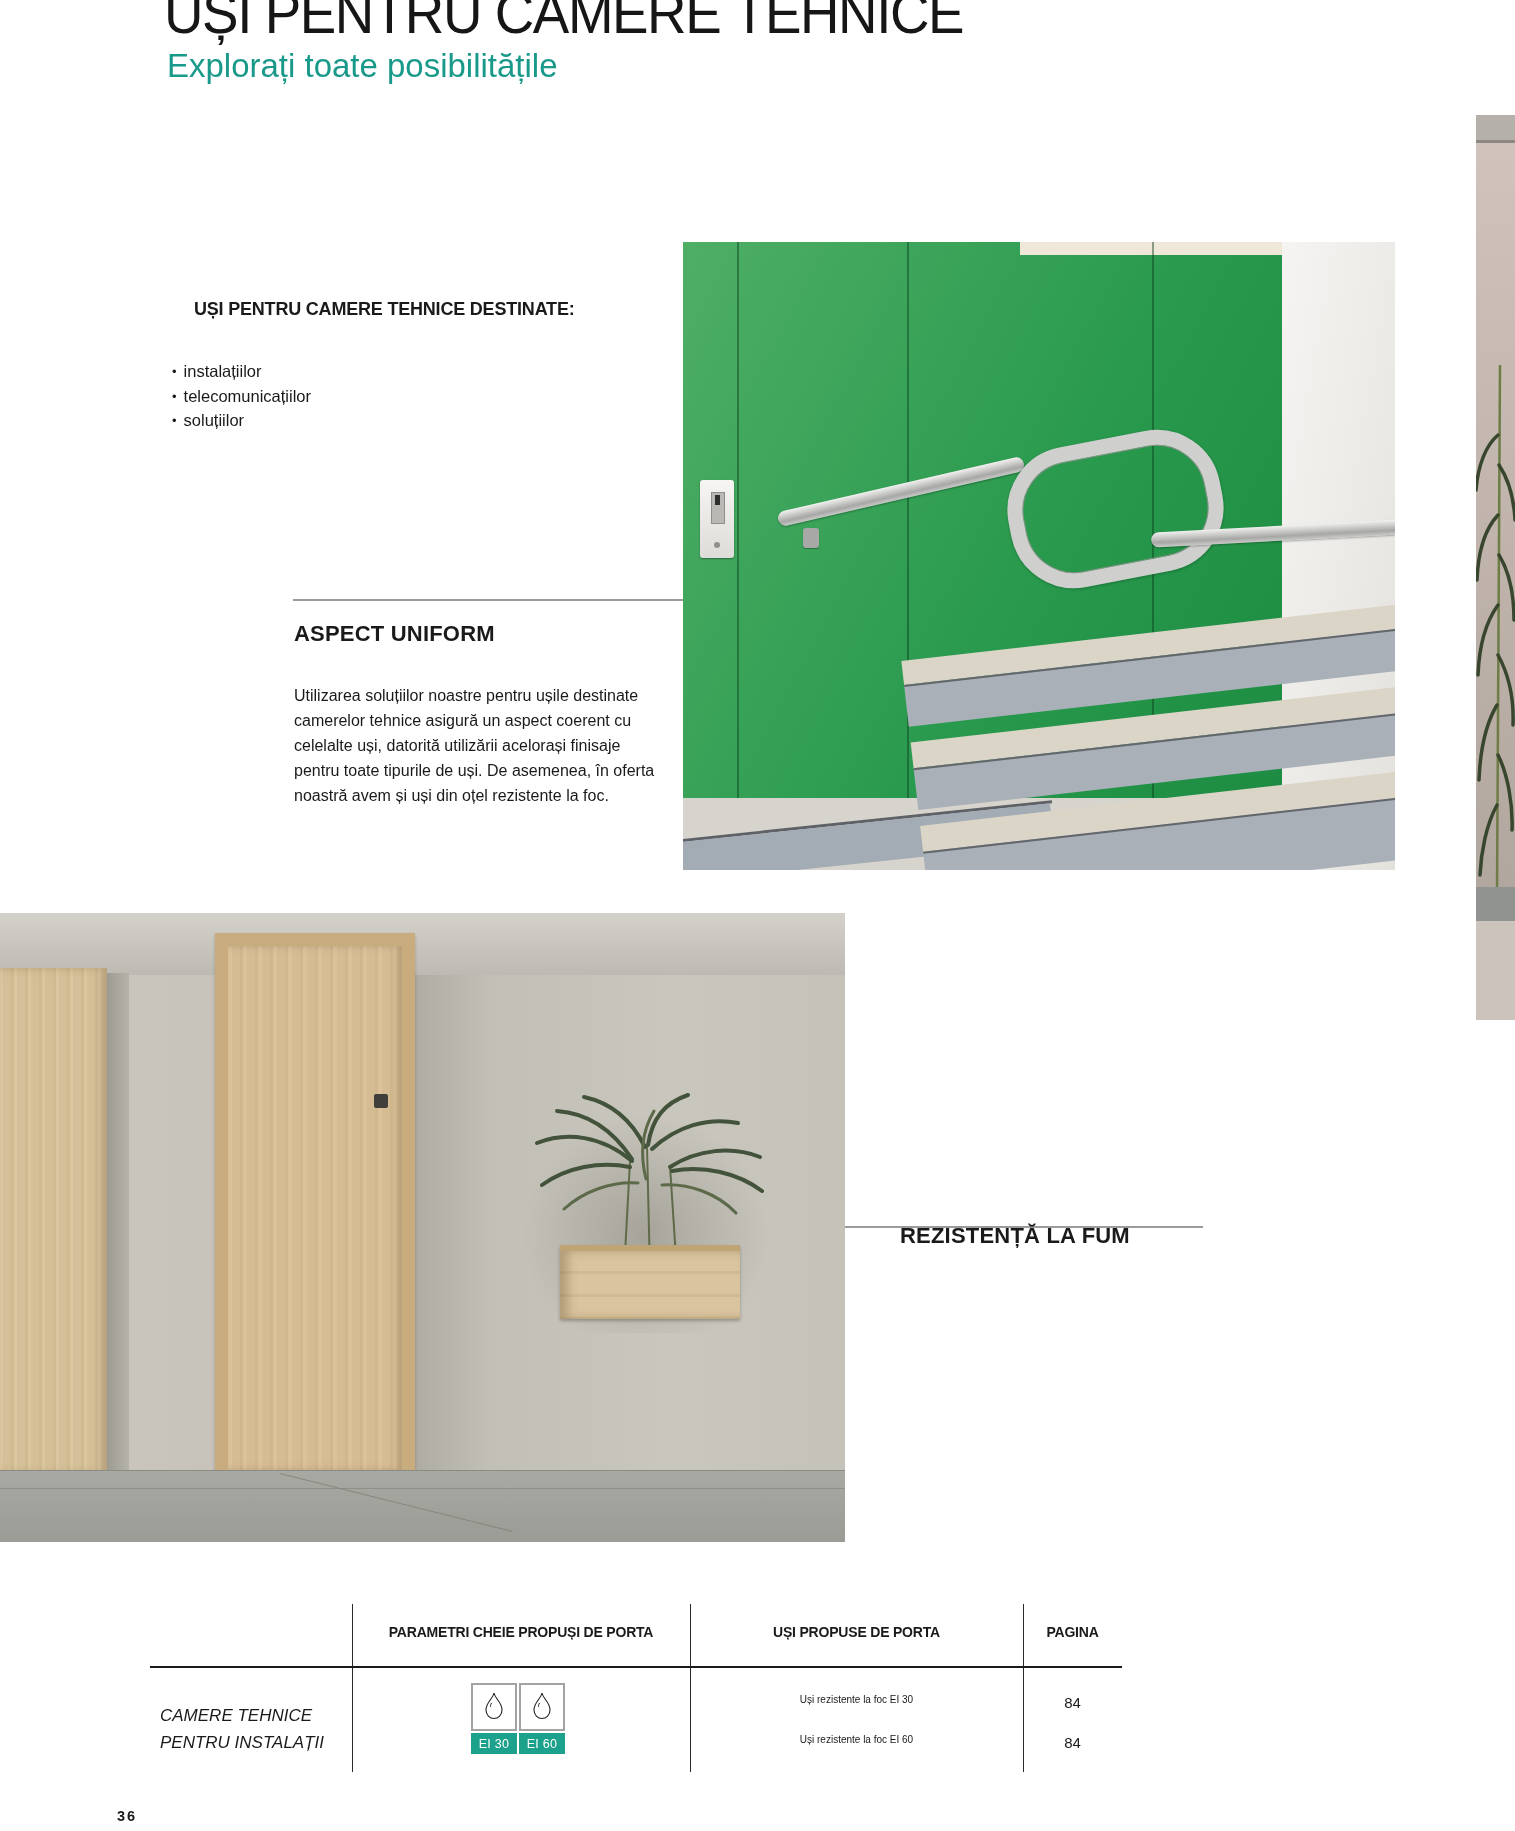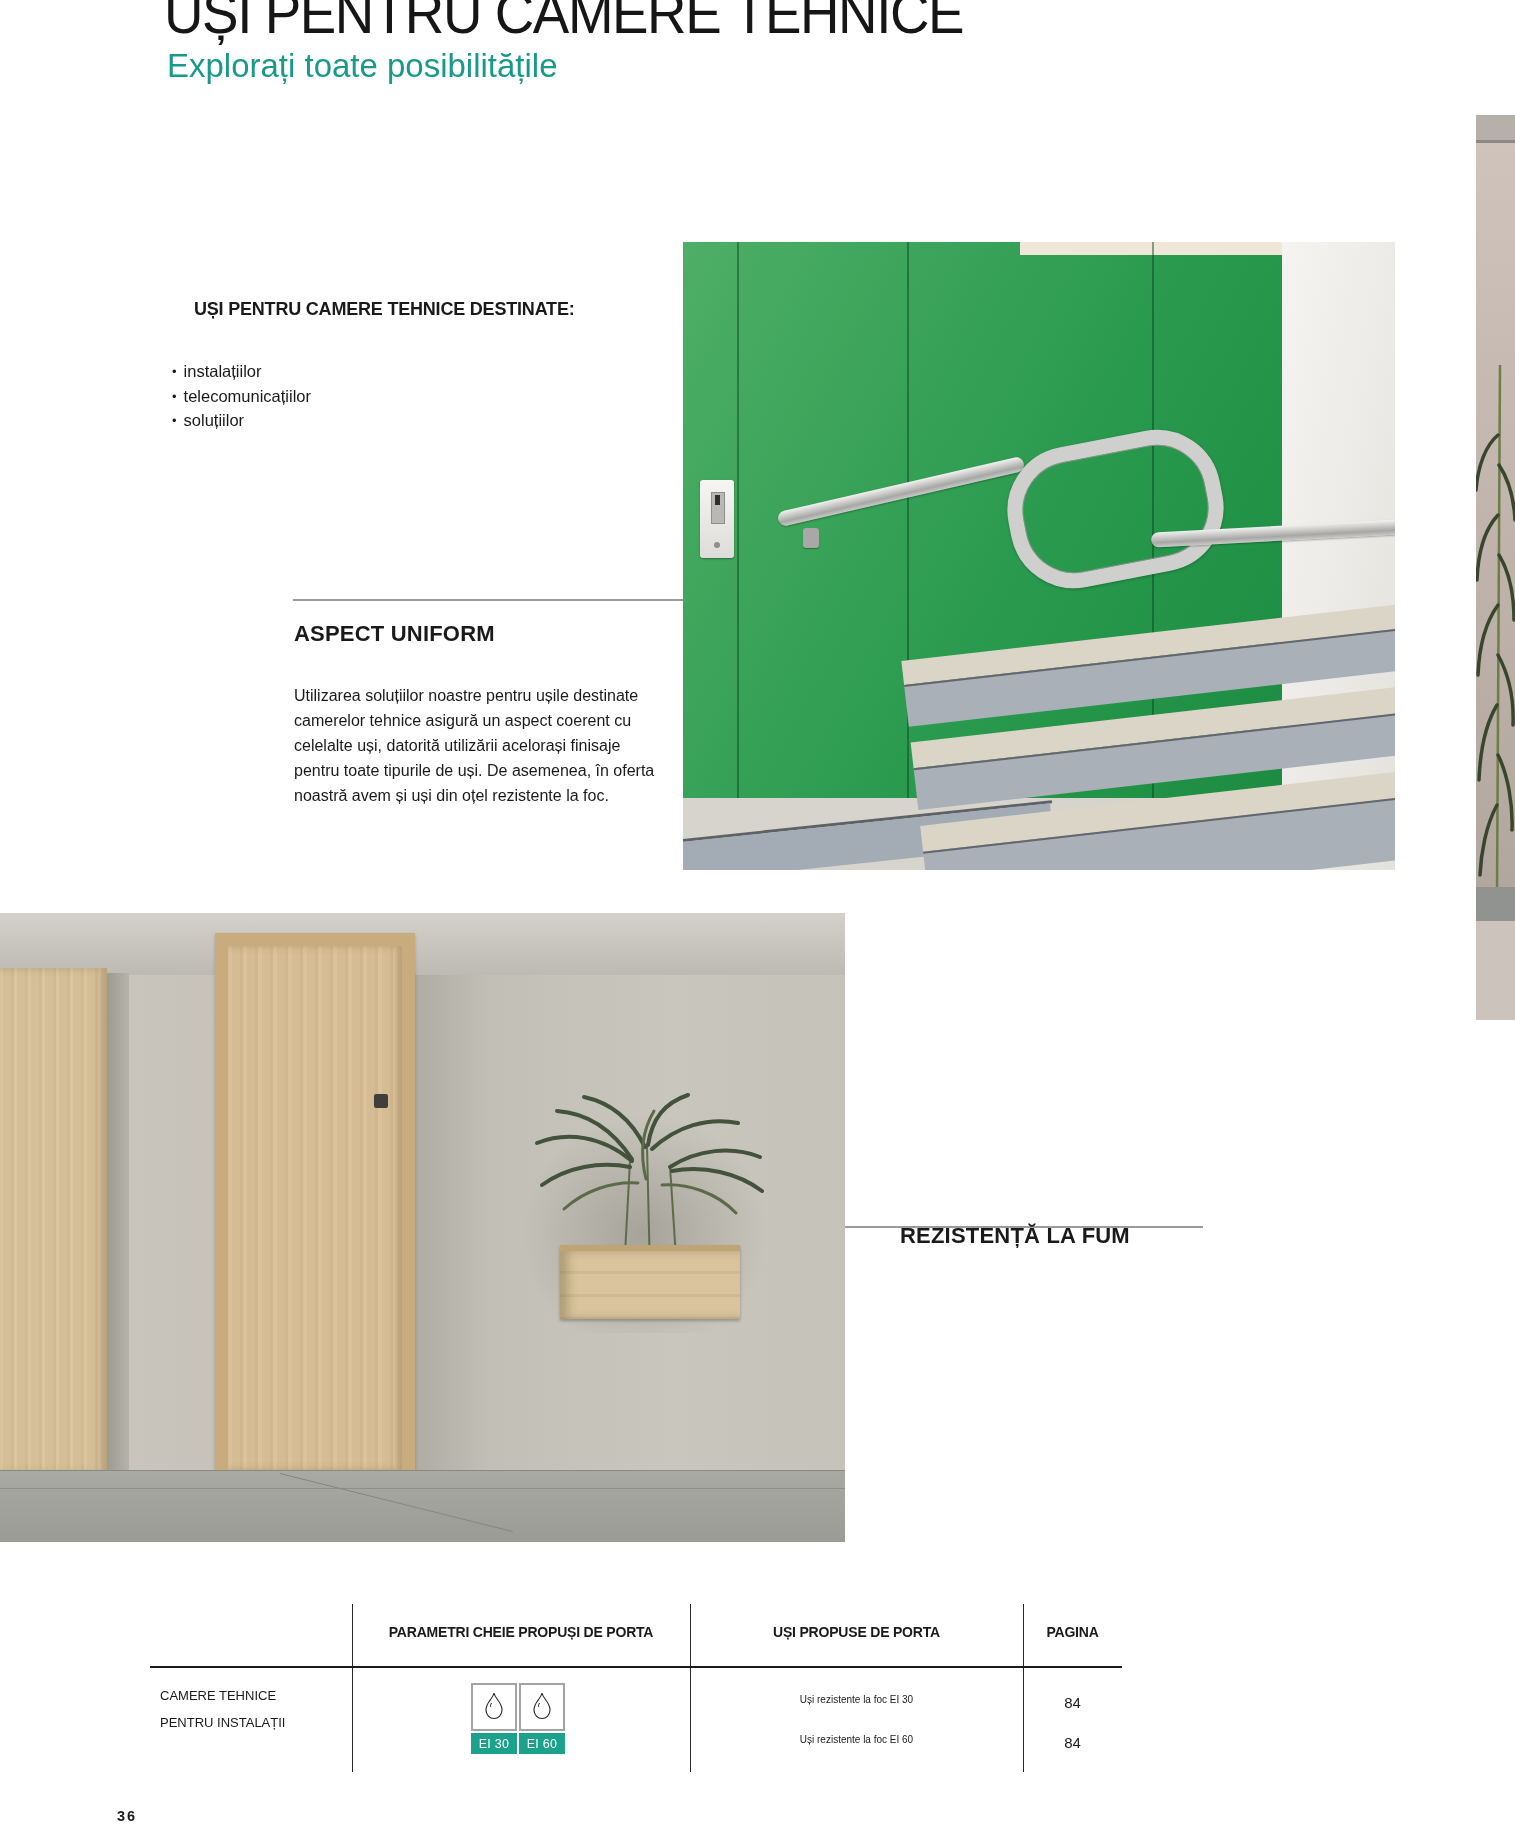--- a/index.html
+++ b/index.html
@@ -104,21 +104,21 @@
   .st-plant{position:absolute;left:0;top:190px;}
   .st-planter{position:absolute;left:0;top:772px;width:39px;height:34px;background:#90938f;}
   .st-floor{position:absolute;left:0;top:806px;width:39px;height:99px;background:#ccc4bc;}
 
   
   .tbl{left:150px;top:1598px;width:972px;height:178px;}
   .vline{position:absolute;top:6px;width:1px;height:168px;background:#2a2a2a;}
   .tbl-rule{position:absolute;left:0;top:68px;width:972px;height:2px;background:#1a1a1a;}
   .th{position:absolute;top:26px;font-size:14px;font-weight:700;letter-spacing:-.2px;
       text-align:center;white-space:nowrap;}
-  .row-label{position:absolute;left:10px;top:84px;font-size:13px;line-height:27px;}
+  .row-label{position:absolute;left:10px;top:104px;font-size:17px;line-height:27px;font-style:italic;}
   .badges{position:absolute;left:321px;top:85px;display:flex;gap:6px;}
   .badge{width:42px;}
   .badge-box{width:42px;height:44px;background:#ffffff;border:2px solid #a3a3a3;
       display:flex;align-items:center;justify-content:center;}
   .badge-label{margin-top:2px;width:46px;height:21px;background:#1ca28c;color:#ffffff;
       font-size:12.5px;display:flex;align-items:center;justify-content:center;letter-spacing:.3px;}
   .cell-door{position:absolute;left:540px;width:333px;font-size:10px;text-align:center;white-space:nowrap;}
   .cell-page{position:absolute;left:873px;width:99px;font-size:15px;text-align:center;}
   .r1{top:96px;} .r2{top:136px;}
 

